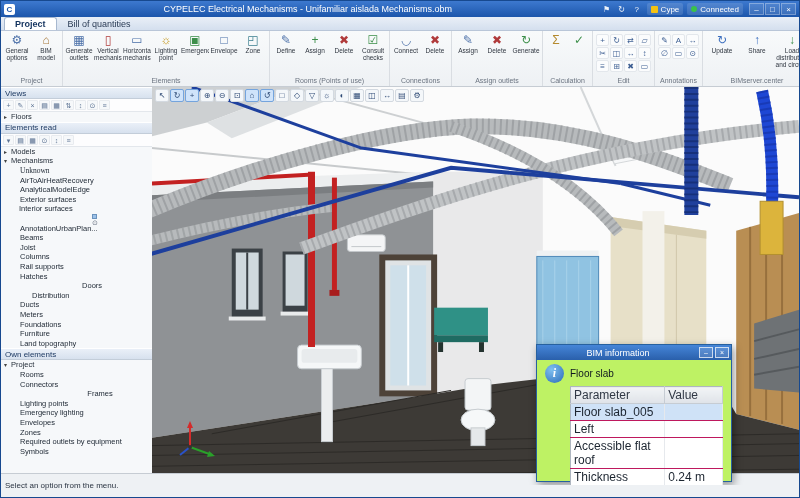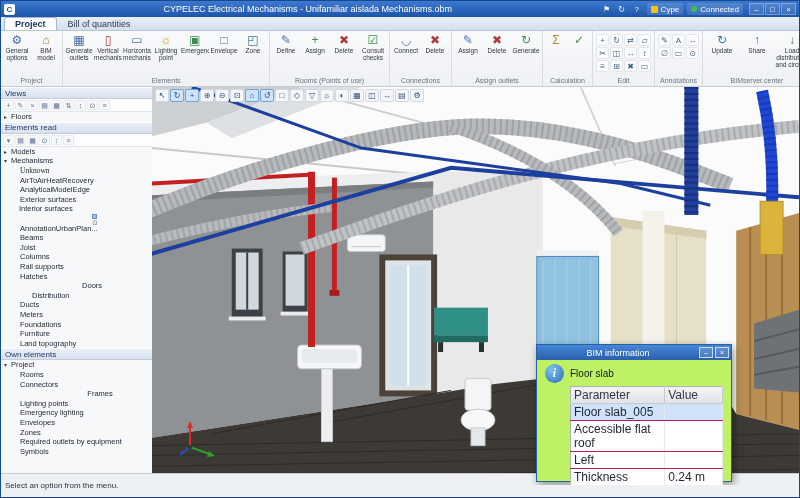--- a/index.html
+++ b/index.html
@@ -716,26 +716,26 @@
               </tr>
             </thead>
             <tbody>
 
                 <tr class="selected">
                   <td>Floor slab_005</td>
                   <td></td>
                 </tr>
 
                 <tr>
-                  <td>Accessible flat roof</td>
+                  <td>Left</td>
                   <td></td>
                 </tr>
 
                 <tr>
-                  <td>Left</td>
+                  <td>Accessible flat roof</td>
                   <td></td>
                 </tr>
 
                 <tr>
                   <td>Thickness</td>
                   <td>0.24 m</td>
                 </tr>
               </tbody>
           </table>
         </div>

